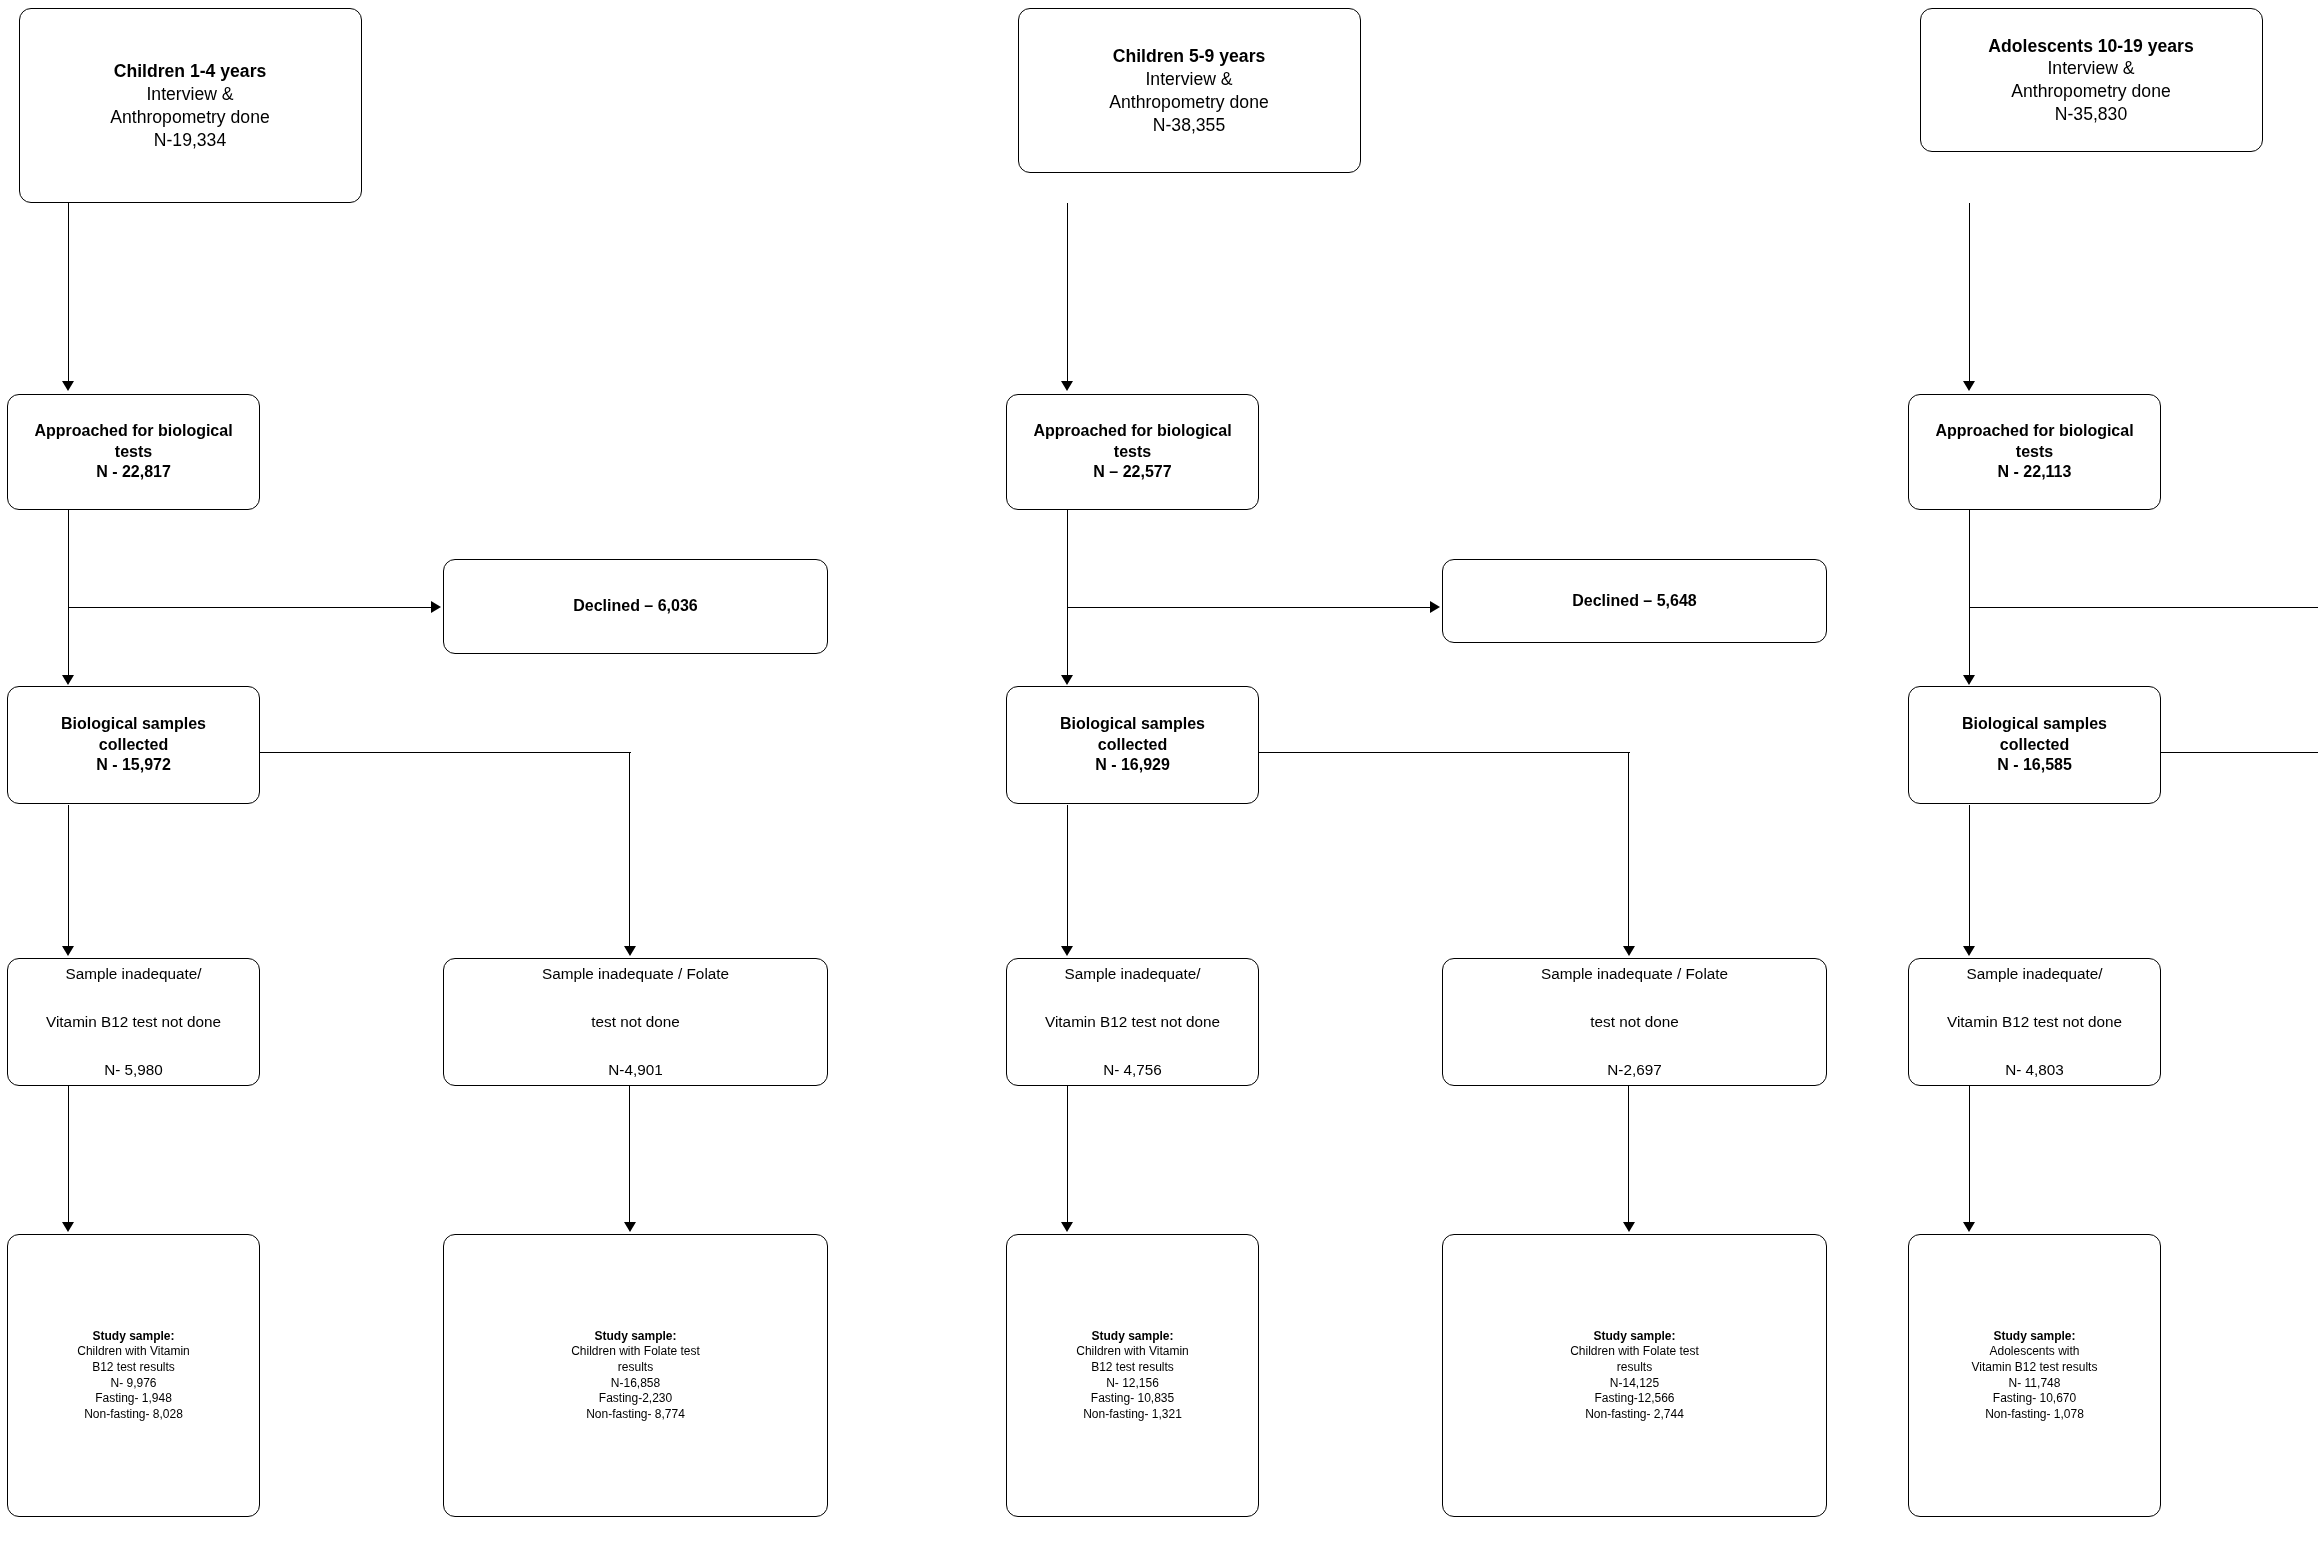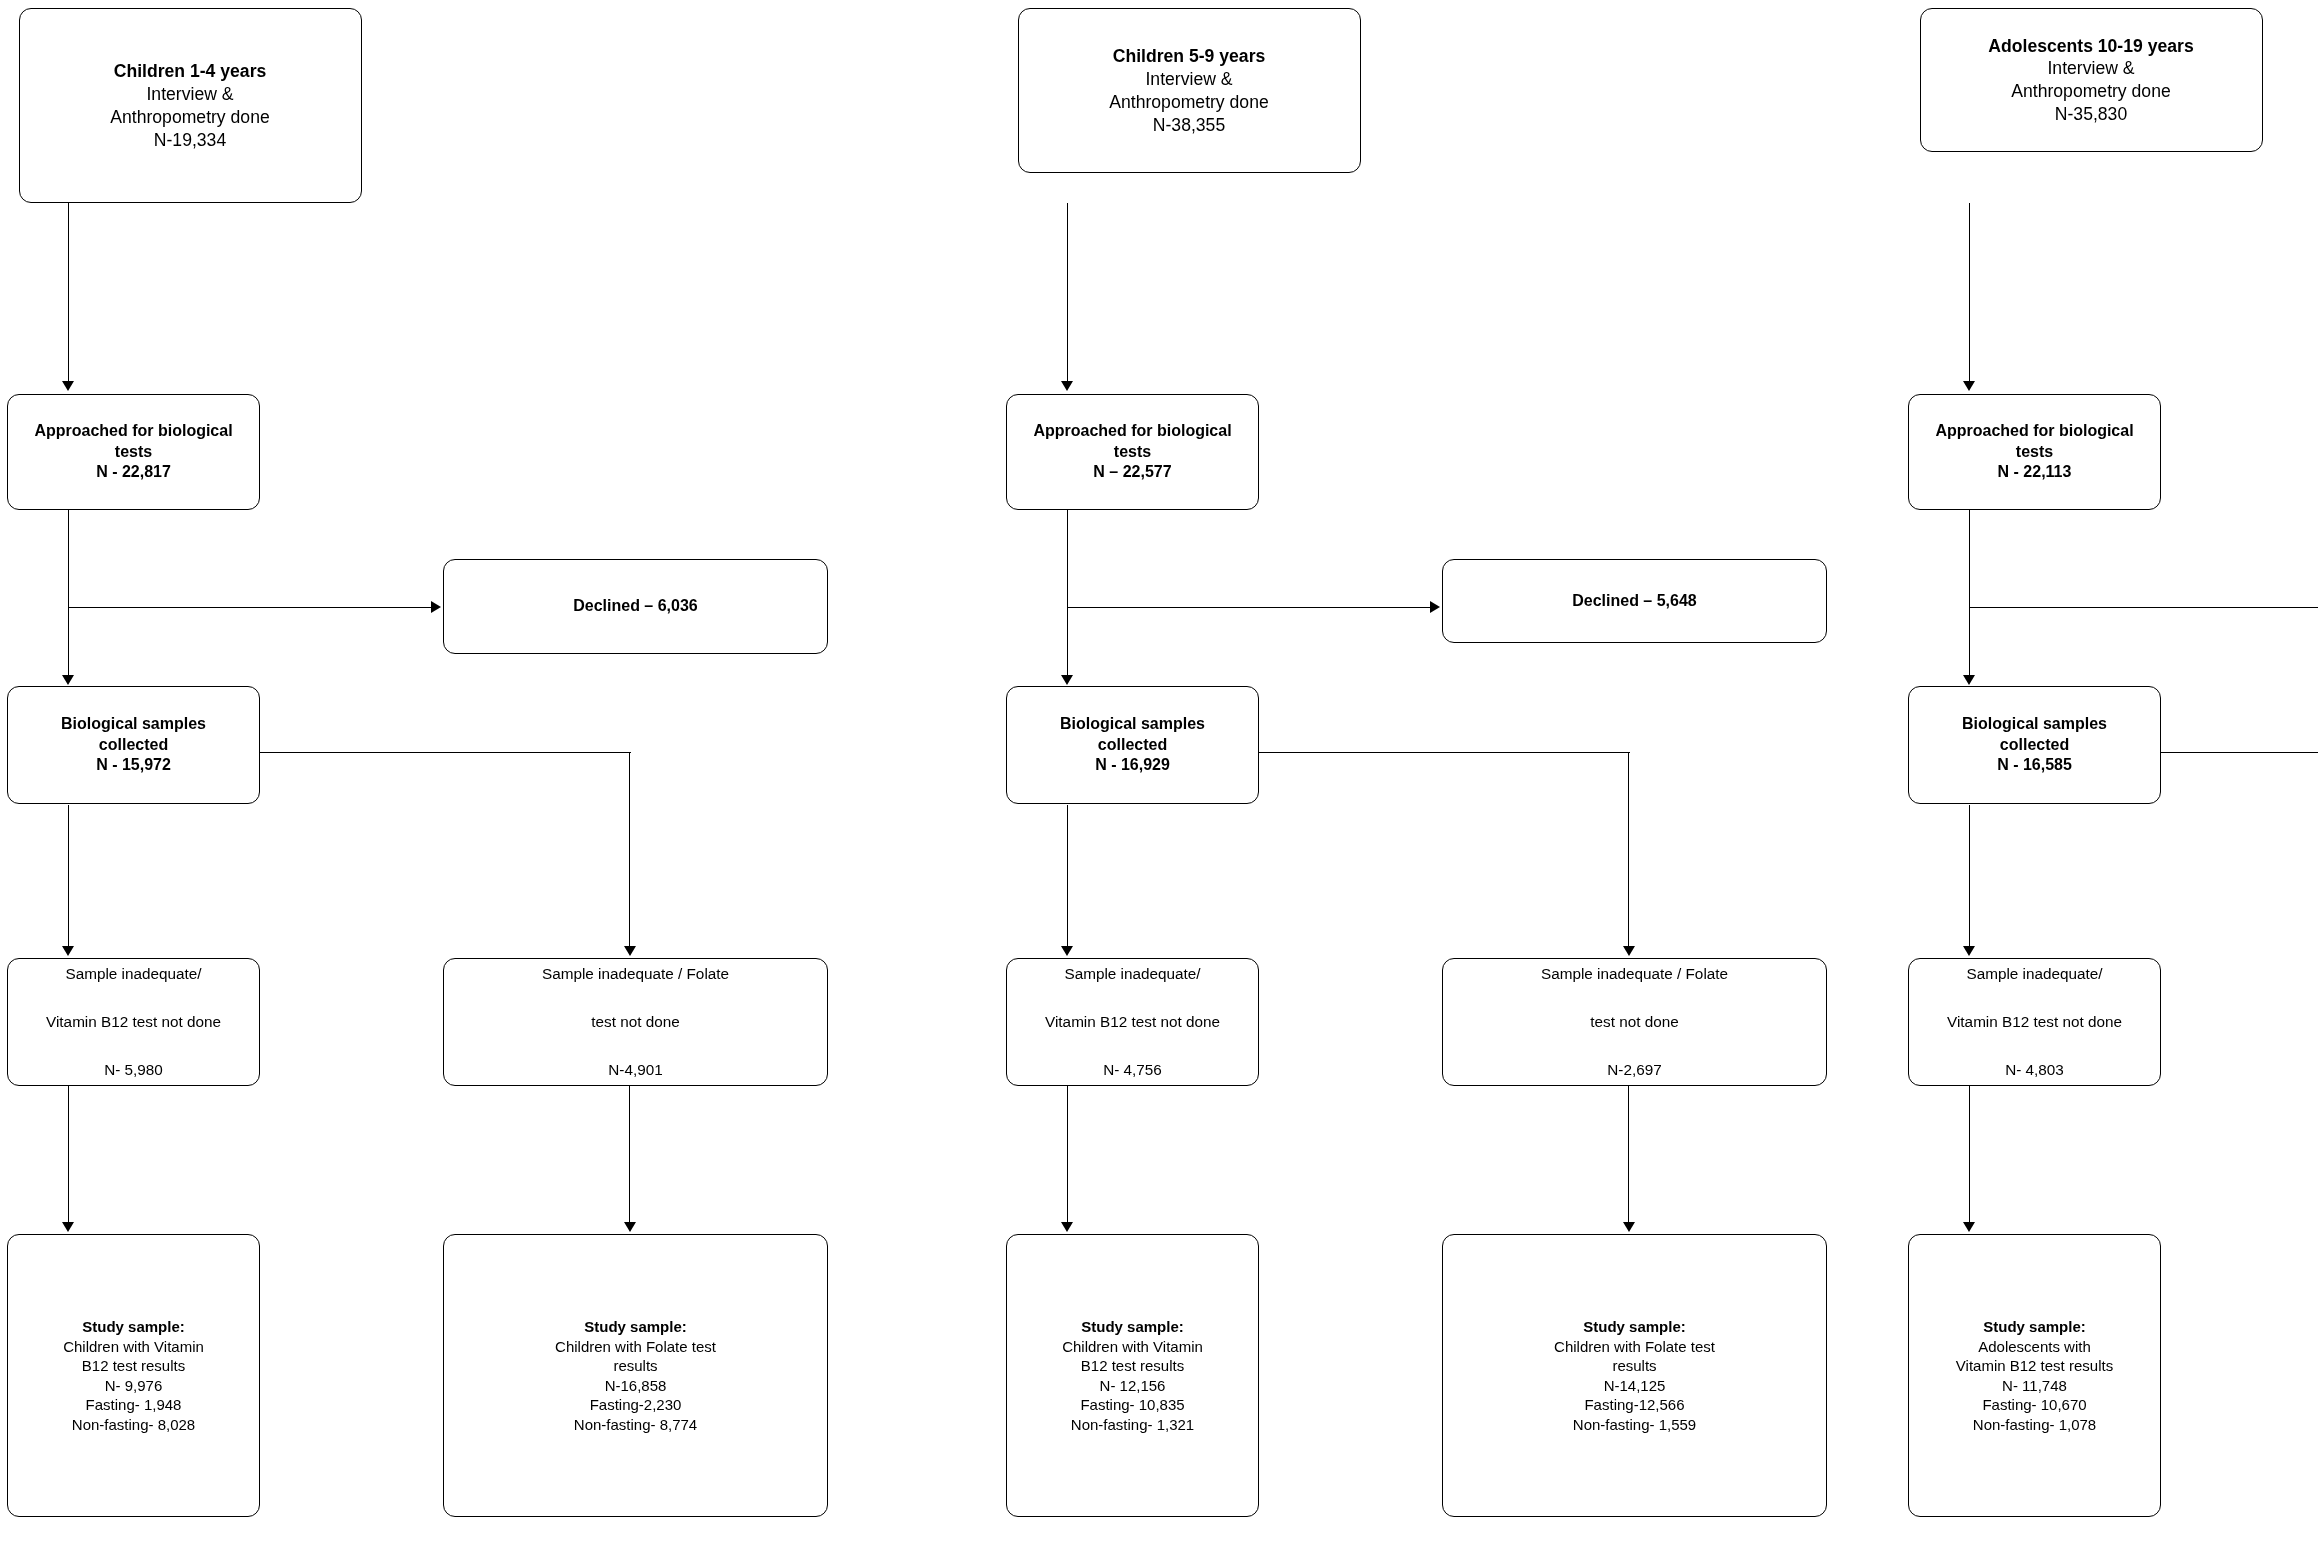--- a/index.html
+++ b/index.html
@@ -41,21 +41,21 @@
     display: block;
     white-space: nowrap;
   }
   .b {
     font-weight: bold;
   }
   
   .fs-top { font-size: 17.6px; }
   .fs-mid { font-size: 16px; font-weight: bold; }
   .fs-small { font-size: 15.3px; gap: 28px; }
-  .fs-study { font-size: 15px; }
+  .fs-study { font-size: 12px; }
 
   
   .vline {
     position: absolute;
     width: 1.4px;
     background: #000000;
   }
   .hline {
     position: absolute;
     height: 1.4px;
@@ -226,21 +226,21 @@
       <span class="line">Fasting- 10,835</span>
       <span class="line">Non-fasting- 1,321</span>
     </div>
 
     <div class="box fs-study" style="left:443px; top:1234px; width:385px; height:283px;">
       <span class="line b">Study sample:</span>
       <span class="line">Children with Folate test</span>
       <span class="line">results</span>
       <span class="line">N-14,125</span>
       <span class="line">Fasting-12,566</span>
-      <span class="line">Non-fasting- 1,559</span>
+      <span class="line">Non-fasting- 2,744</span>
     </div>
   </div>
 
   <div class="col" style="left:1901px;">
 
     <div class="box fs-top" style="left:18.5px; top:8.3px; width:343px; height:144px;">
       <span class="line b">Adolescents 10-19 years</span>
       <span class="line">Interview &amp;</span>
       <span class="line">Anthropometry done</span>
       <span class="line">N-35,830</span>

